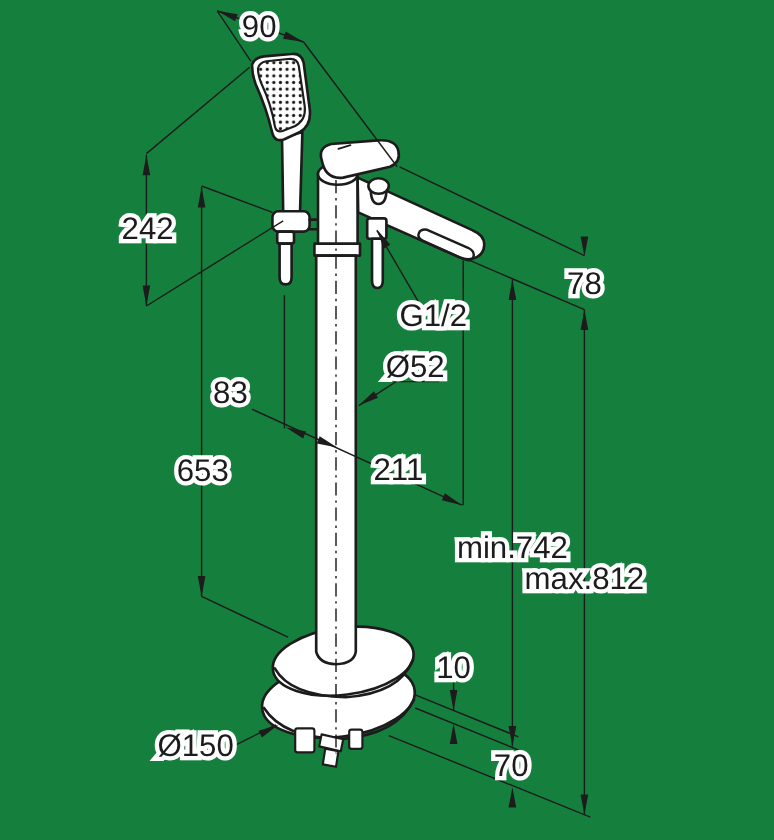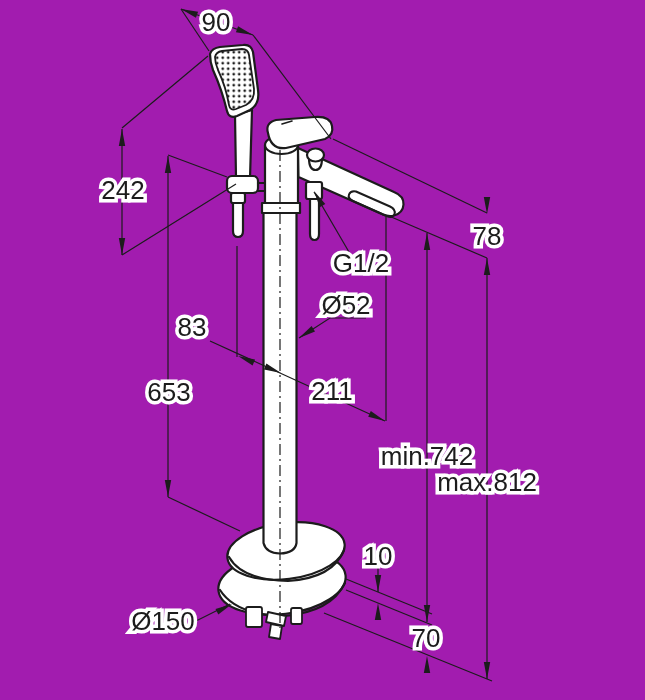--- a/index.html
+++ b/index.html
@@ -1,16 +1,16 @@
 <!DOCTYPE html>
 <html><head>
 <meta charset="utf-8">
 <style>
   html,body{margin:0;padding:0;background:#fff;}
-  .canvas{position:relative;width:645px;height:700px;background:#a21caf;overflow:hidden;}
+  .canvas{position:relative;width:645px;height:700px;background:#15803d;overflow:hidden;}
   svg{display:block;}
   .dim-text text{
     font-family:"Liberation Sans",sans-serif;
     font-size:26px;
     fill:#1c1c1c;
     stroke:#ffffff;
     stroke-width:7px;
     paint-order:stroke;
     text-anchor:middle;
   }

